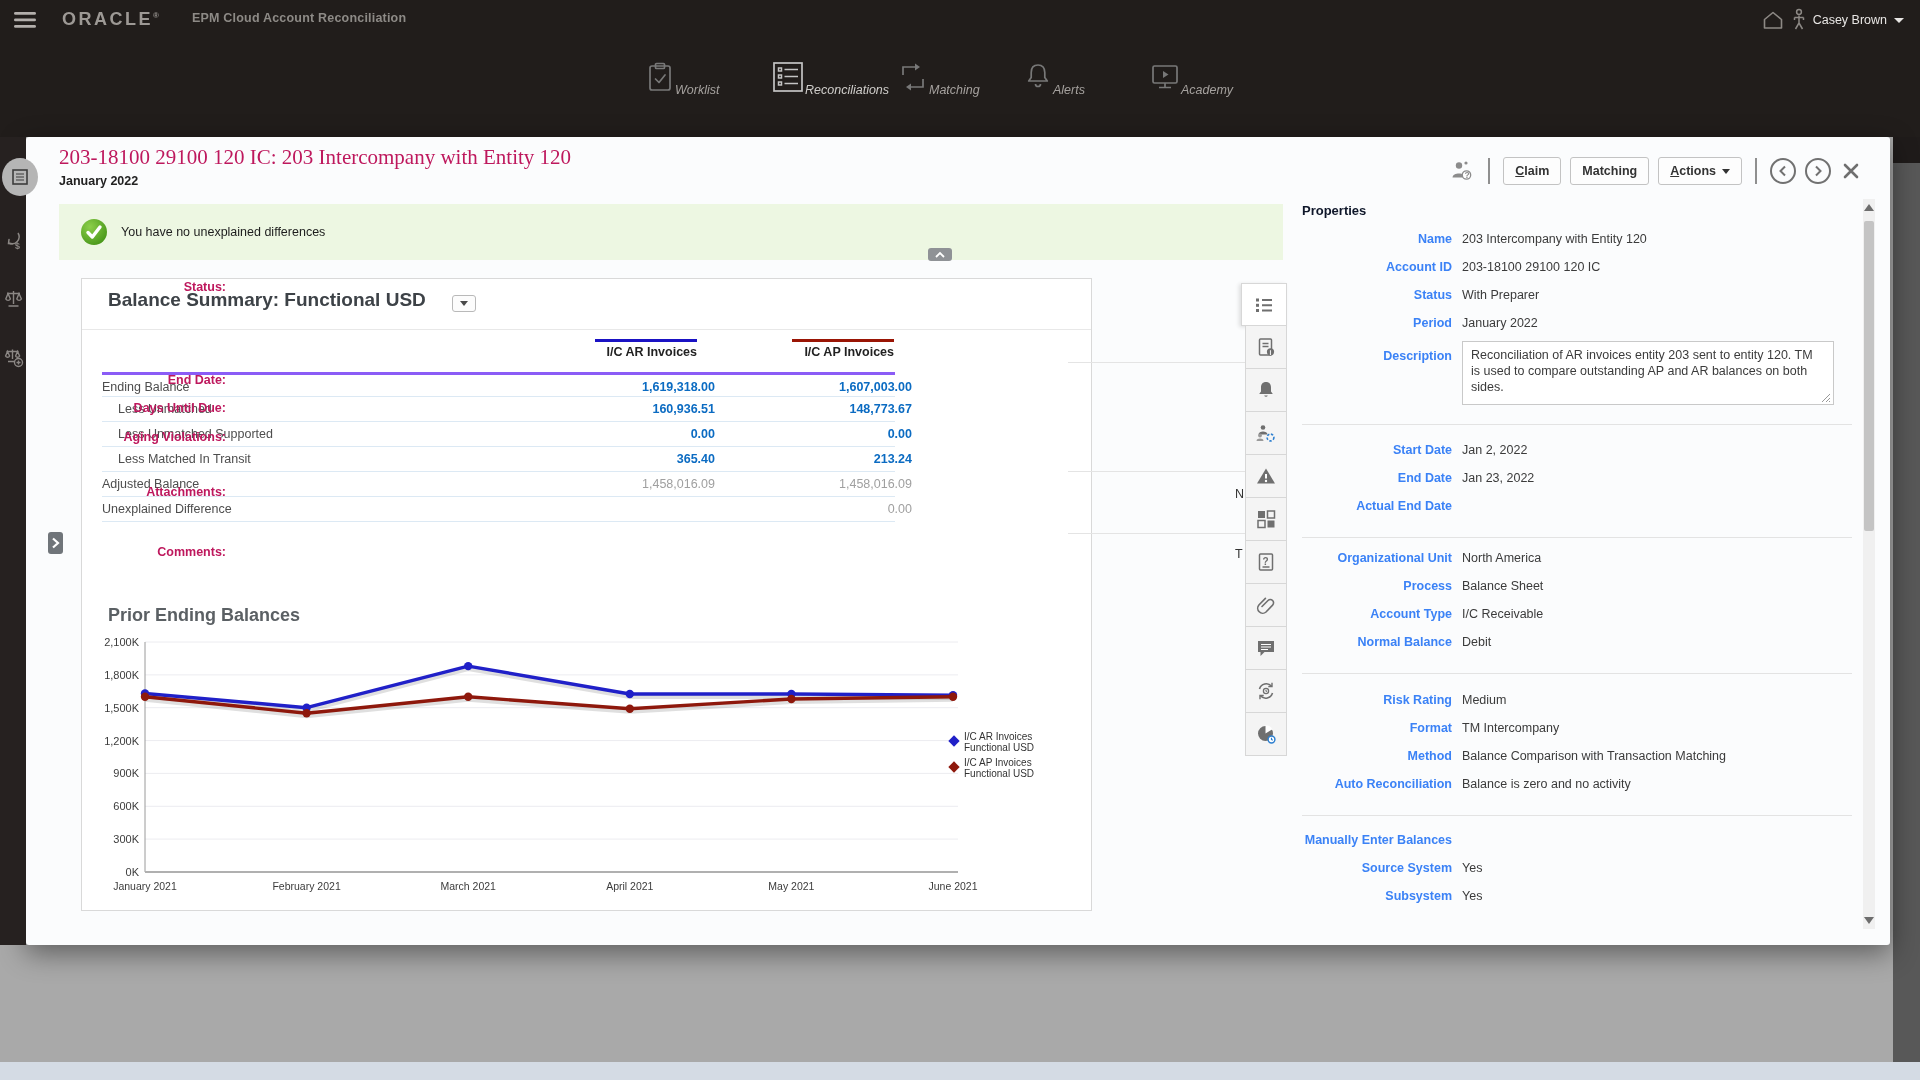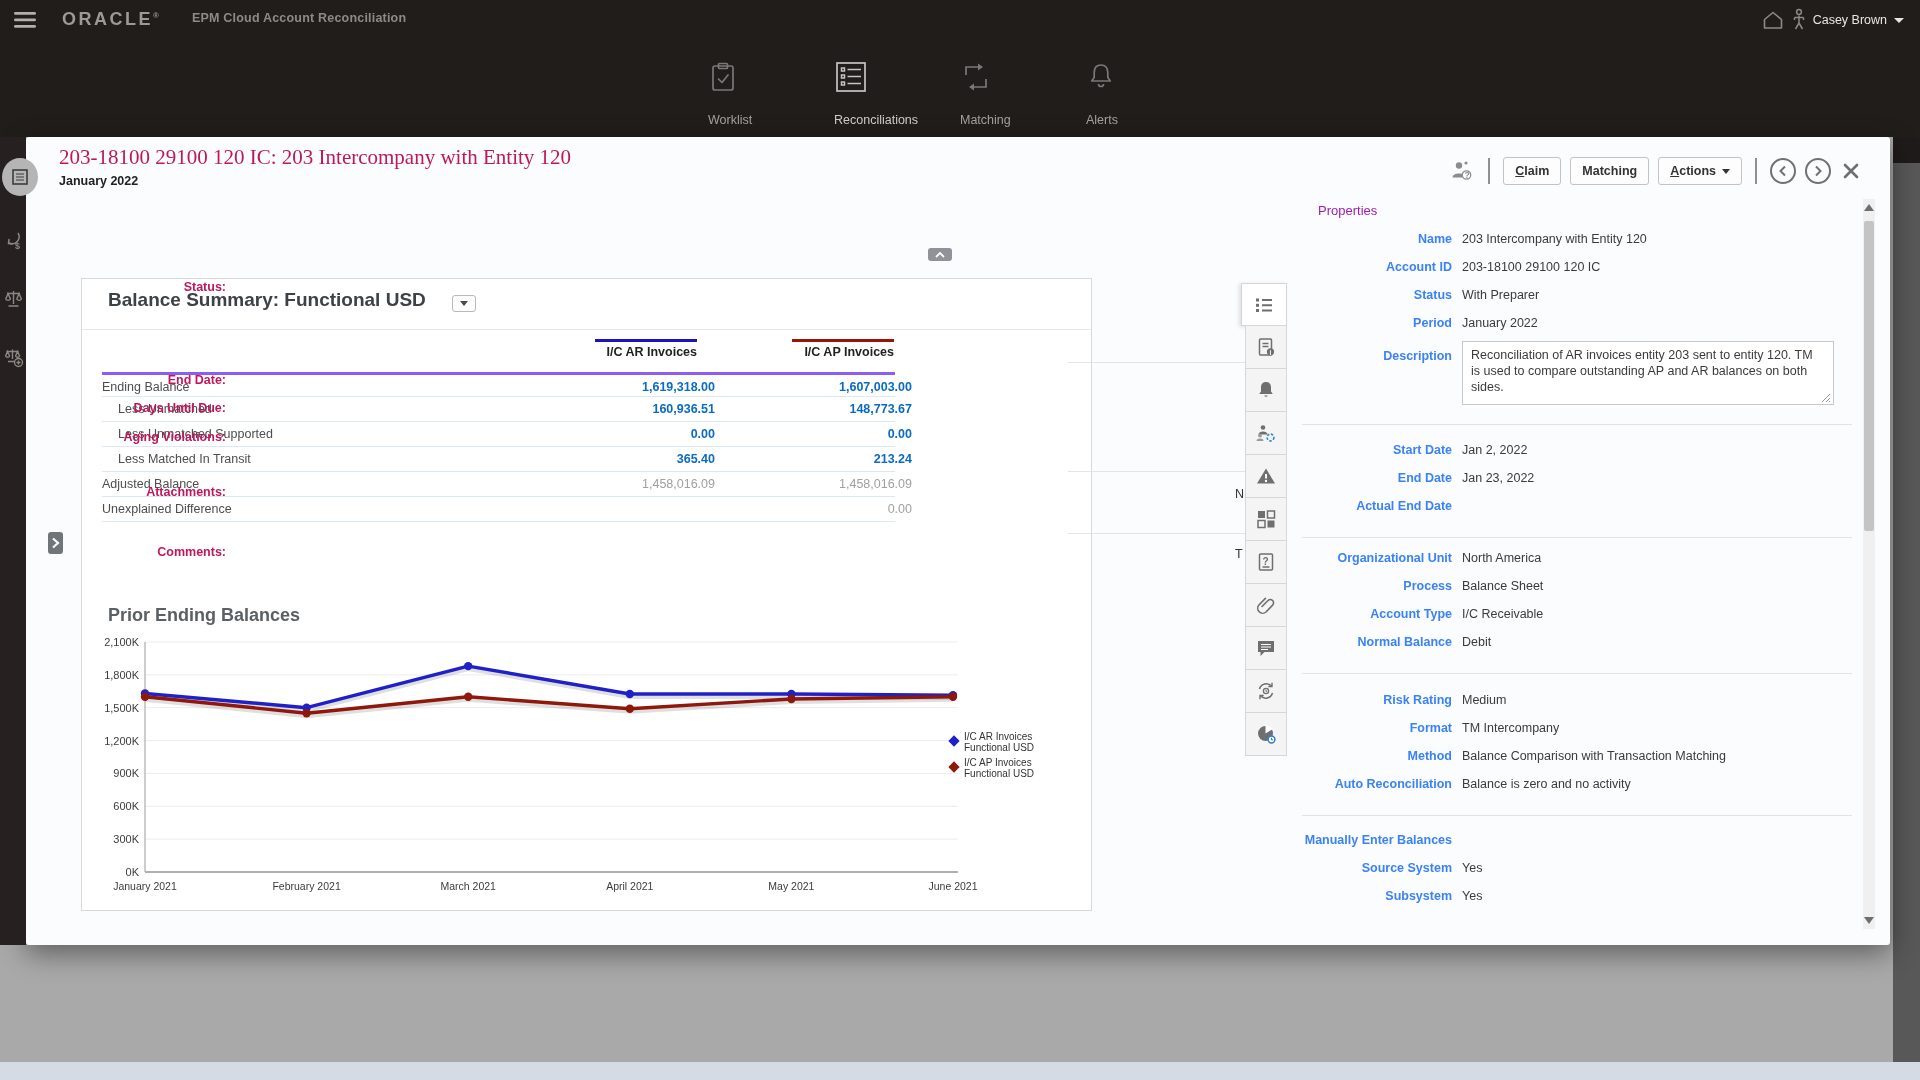--- a/index.html
+++ b/index.html
@@ -13,21 +13,21 @@
   .brand { position:absolute; left:62px; top:9px; font-size:18px; font-weight:700; letter-spacing:2.5px; color:#9d9995; cursor:default; }
   .brand sup { font-size:8px; color:#9d9995; }
   .apptitle { position:absolute; left:192px; top:11px; font-size:12.5px; font-weight:700; color:#8d8a86; letter-spacing:.2px; }
   .tb-right { position:absolute; right:16px; top:0; height:40px; display:flex; align-items:center; gap:4px; }
   .userchip { display:flex; align-items:center; gap:7px; color:#e8e6e4; font-size:12.5px; cursor:pointer; }
   .caret-down { width:0; height:0; border-left:5px solid transparent; border-right:5px solid transparent; border-top:5px solid #e8e6e4; }
   .ticon { cursor:pointer; display:flex; }
 
   
   .navrow { position:absolute; left:0; right:0; top:57px; display:flex; justify-content:center; }
-  .navitem { width:126px; display:flex; flex-direction:column; align-items:flex-start; cursor:pointer; }
+  .navitem { width:126px; display:flex; align-items:flex-end; cursor:pointer;font-style:italic; }
   .navicon { height:40px; display:flex; align-items:center; justify-content:center; }
   .navlabel { margin-top:16px; font-size:12.5px; color:#a5a19e; }
   .navitem.sel .navlabel { color:#cfcdca; }
 
   
   .sidebar { position:absolute; left:0; top:137px; width:26px; height:808px; background:#262120; z-index:3; }
   .sb-pill { position:absolute; left:2px; top:21px; width:36px; height:38px; border-radius:50%; background:#b5b5b5; display:flex; align-items:center; justify-content:center; cursor:pointer; }
   .sb-ic { position:absolute; left:3px; cursor:pointer; }
 
   
@@ -86,21 +86,21 @@
   .svalue { position:absolute; left:1209px; font-size:12.5px; color:#333; }
   .sdivider { position:absolute; left:1042px; width:178px; height:1px; background:#e4e4e4; }
 
   
   .vtoolbar { position:absolute; left:1219px; top:146px; width:42px; z-index:4; }
   .vtb { width:42px; height:43px; background:#f4f4f4; border:1px solid #d7d7d7; border-top:none; display:flex; align-items:center; justify-content:center; cursor:pointer; }
   .vtb:first-child { border-top:1px solid #d7d7d7; }
   .vtb.sel { background:#fff; width:46px; margin-left:-4px; box-shadow:-2px 1px 4px rgba(0,0,0,.12); }
 
   
-  .props-header { position:absolute; left:1276px; top:66px; font-size:13px; font-weight:400; color:#a21caf;margin-left:16px; }
+  .props-header { position:absolute; left:1276px; top:66px; font-size:13px; font-weight:700; color:#0f172a; }
   .plabel { position:absolute; left:1156px; width:270px; text-align:right; font-size:12.5px; font-weight:700; color:#3b82f6; }
   .pvalue { position:absolute; left:1436px; width:395px; font-size:12.5px; color:#3b3b3b; }
   .pdivider { position:absolute; left:1276px; width:550px; height:1px; background:#e3e3e3; }
   .ptextarea { position:absolute; left:1436px; top:204px; width:372px; height:64px; border:1px solid #c9c9c9; background:#fff; font-size:12.5px; color:#3b3b3b; padding:5px 8px; line-height:16px; cursor:text; }
   .resize-h { position:absolute; right:1px; bottom:1px; }
 
   
   .pscroll { position:absolute; left:1837px; top:62px; width:12px; height:730px; background:#f0f0f0; cursor:pointer; }
   .pscroll .thumb { position:absolute; left:1px; top:22px; width:10px; height:310px; background:#c4c4c4; border-radius:2px; }
   .arrow-up, .arrow-down { position:absolute; left:1px; width:0; height:0; border-left:5px solid transparent; border-right:5px solid transparent; }
@@ -183,20 +183,30 @@
       <div class="navlabel">Matching</div>
     </div>
     <div class="navitem">
       <div class="navicon">
         <svg width="30" height="32" fill="none" stroke="#787878" stroke-width="1.7">
             <path d="M15 4 c-4.5 0 -6.8 3 -6.8 7.5 V16.5 l-2.5 3.5 H24.3 l-2.5 -3.5 V11.5 C21.8 7 19.5 4 15 4 Z" stroke-linejoin="round"></path>
             <path d="M12.5 23 a2.5 2.5 0 0 0 5 0"></path>
           </svg>
       </div>
       <div class="navlabel">Alerts</div>
+    </div>
+    <div class="navitem">
+      <div class="navicon">
+        <svg width="32" height="32" fill="none" stroke="#787878" stroke-width="1.7">
+            <rect x="4" y="5" width="24" height="17" rx="1.5"></rect>
+            <path d="M14 10 L19.5 13.5 L14 17 Z" fill="#787878" stroke="none"></path>
+            <path d="M16 22 V26 M10 26.5 H22"></path>
+          </svg>
+      </div>
+      <div class="navlabel">Academy</div>
     </div>
   </div>
 </div>
 
 <div class="sidebar">
   <div class="sb-pill">
     <svg width="18" height="18" fill="none" stroke="#3d3d3d" stroke-width="1.6">
         <rect x="2" y="2" width="14" height="14"></rect>
         <path d="M5 6 H13 M5 9 H13 M5 12 H13" stroke-width="1.2"></path>
       </svg>
@@ -263,20 +273,33 @@
           <path d="M4 1.5 L8.5 6 L4 10.5"></path>
         </svg>
     </span>
     <span class="xclose">
       <svg width="18" height="18" stroke="#6f6f6f" stroke-width="2.6" stroke-linecap="round">
           <path d="M3 3 L15 15 M15 3 L3 15"></path>
         </svg>
     </span>
   </div>
 
+  <div class="banner">
+    <svg width="28" height="28">
+      <defs>
+          <radialGradient id="ggrad" cx="35%" cy="30%" r="80%">
+            <stop offset="0%" stop-color="#8ccf4a"></stop>
+            <stop offset="100%" stop-color="#459417"></stop>
+          </radialGradient>
+        </defs>
+      <circle cx="14" cy="14" r="13" fill="url(#ggrad)"></circle>
+      <path d="M8 14.5 L12.3 19 L20 9" stroke="#fff" stroke-width="3.4" fill="none" stroke-linecap="round" stroke-linejoin="round"></path>
+    </svg>
+    <span class="banner-text">You have no unexplained differences</span>
+  </div>
   <div class="collapse-pill">
     <svg width="12" height="8" fill="none" stroke="#fff" stroke-width="1.8">
         <path d="M2 6 L6 2 L10 6"></path>
       </svg>
   </div>
   <div class="expand-btn">
     <svg width="9" height="12" fill="none" stroke="#fff" stroke-width="2.2">
         <path d="M2 1.5 L7 6 L2 10.5"></path>
       </svg>
   </div>

